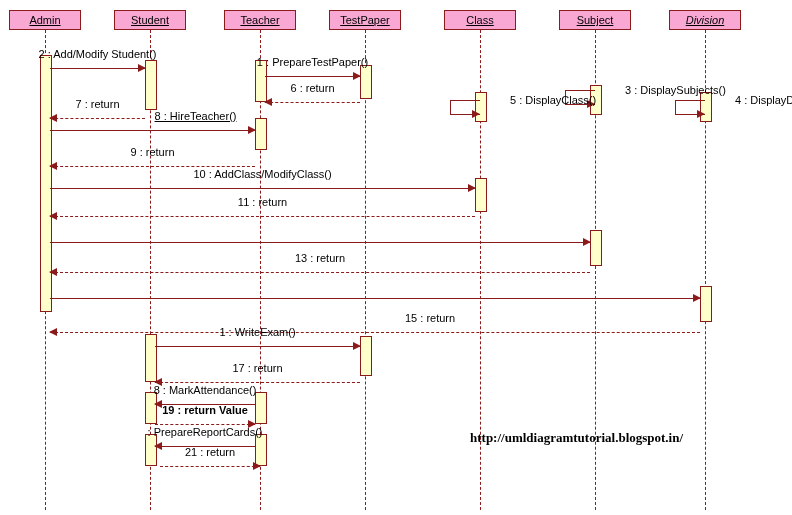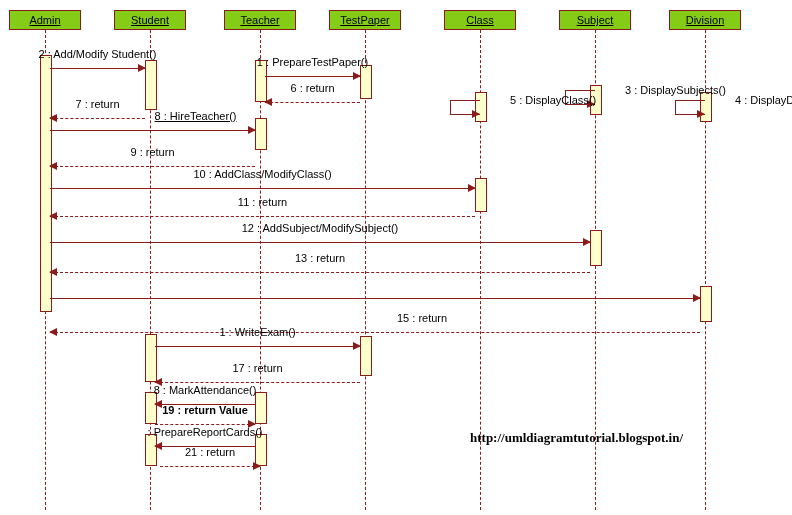--- a/index.html
+++ b/index.html
@@ -10,21 +10,21 @@
     background: #fff;
     width: 792px;
     height: 515px;
     position: relative;
     overflow: hidden;
     color: #000;
   }
   .lifeline-header {
     position: absolute;
     top: 10px;
-    background: #84cc16;
+    background: #f9a8d4;
     border: 1px solid #8b1a1a;
     padding: 3px 10px;
     text-align: center;
     text-decoration: underline;
     min-width: 50px;
     transform: translateX(-50%);
   }
   .lifeline-dash {
     position: absolute;
     top: 30px;
@@ -83,21 +83,21 @@
     <div class="lifeline-header" style="left: 150px;">Student</div>
     <div class="lifeline-dash" style="left: 150px;"></div>
     <div class="lifeline-header" style="left: 260px;">Teacher</div>
     <div class="lifeline-dash" style="left: 260px;"></div>
     <div class="lifeline-header" style="left: 365px;">TestPaper</div>
     <div class="lifeline-dash" style="left: 365px;"></div>
     <div class="lifeline-header" style="left: 480px;">Class</div>
     <div class="lifeline-dash" style="left: 480px;"></div>
     <div class="lifeline-header" style="left: 595px;">Subject</div>
     <div class="lifeline-dash" style="left: 595px;"></div>
-    <div class="lifeline-header" style="left: 705px;">Division</div>
+    <div class="lifeline-header" style="left: 705px; font-style: italic;">Division</div>
     <div class="lifeline-dash" style="left: 705px;"></div>
     <div class="activation" style="left: 45px; top: 55px; height: 255px;"></div>
     <div class="activation" style="left: 150px; top: 60px; height: 48px;"></div>
     <div class="activation" style="left: 260px; top: 60px; height: 40px;"></div>
     <div class="activation" style="left: 365px; top: 65px; height: 32px;"></div>
     <div class="activation" style="left: 480px; top: 92px; height: 28px;"></div>
     <div class="activation" style="left: 595px; top: 85px; height: 28px;"></div>
     <div class="activation" style="left: 705px; top: 92px; height: 28px;"></div>
     <div class="activation" style="left: 260px; top: 118px; height: 30px;"></div>
     <div class="activation" style="left: 480px; top: 178px; height: 32px;"></div>
@@ -166,35 +166,34 @@
       <span class="label">10 : AddClass/ModifyClass()</span>
     </div>
     <div class="msg" style="left: 45px; top: 210px; width: 435px;">
       <div class="arrow-line dashed" style="left: 5px; width: 425px;"></div>
       <div class="arrow-head left" style="top: 2px; left: 4px;"></div>
       <span class="label">11 : return</span>
     </div>
     <div class="msg" style="left: 45px; top: 236px; width: 550px;">
       <div class="arrow-line solid" style="left: 5px; width: 540px;"></div>
       <div class="arrow-head right" style="top: 2px; left: 538px;"></div>
-      <span class="label">12 : AddSubject/ModifySubject()</span>
     </div>
     <div class="msg" style="left: 45px; top: 266px; width: 550px;">
       <div class="arrow-line dashed" style="left: 5px; width: 540px;"></div>
       <div class="arrow-head left" style="top: 2px; left: 4px;"></div>
       <span class="label">13 : return</span>
     </div>
     <div class="msg" style="left: 45px; top: 292px; width: 660px;">
       <div class="arrow-line solid" style="left: 5px; width: 650px;"></div>
       <div class="arrow-head right" style="top: 2px; left: 648px;"></div>
     </div>
     <div class="msg" style="left: 45px; top: 326px; width: 660px;">
       <div class="arrow-line dashed" style="left: 5px; width: 650px;"></div>
       <div class="arrow-head left" style="top: 2px; left: 4px;"></div>
-      <span class="label" style="left: 352px; transform: none;">15 : return</span>
+      <span class="label" style="left: 360px; transform: none;">15 : return</span>
     </div>
     <div class="msg" style="left: 150px; top: 340px; width: 215px;">
       <div class="arrow-line solid" style="left: 5px; width: 205px;"></div>
       <div class="arrow-head right" style="top: 2px; left: 203px;"></div>
       <span class="label">1 : WriteExam()</span>
     </div>
     <div class="msg" style="left: 150px; top: 376px; width: 215px;">
       <div class="arrow-line dashed" style="left: 5px; width: 205px;"></div>
       <div class="arrow-head left" style="top: 2px; left: 4px;"></div>
       <span class="label">17 : return</span>

